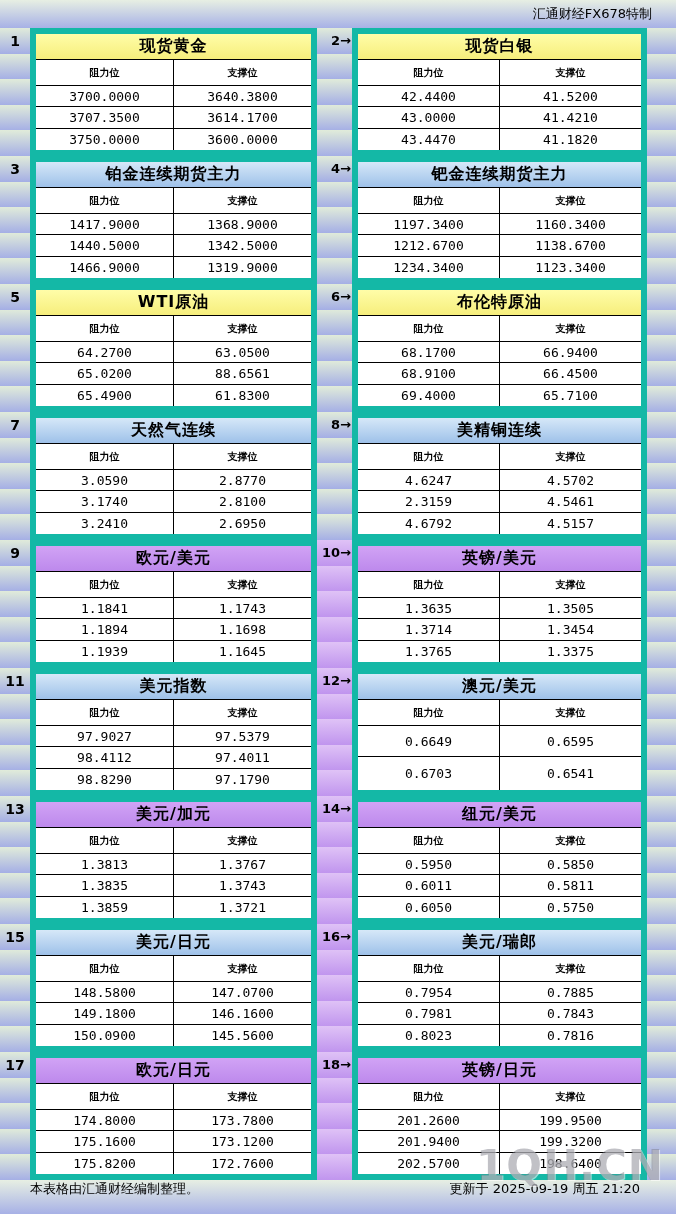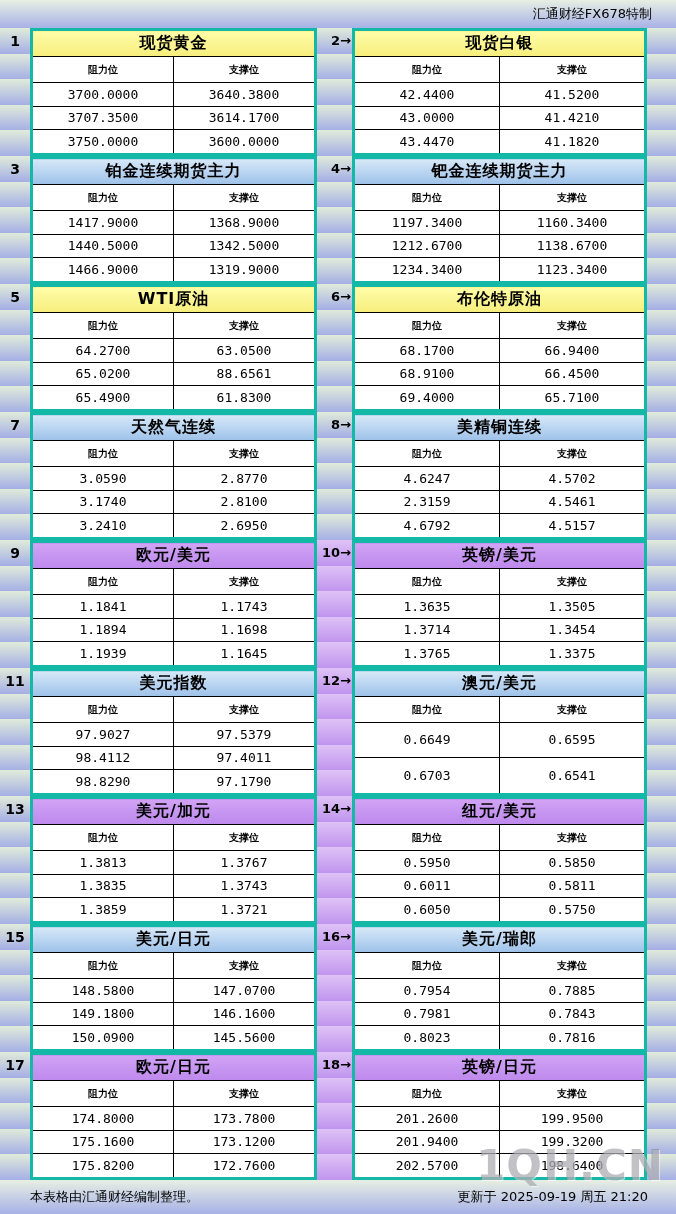--- a/index.html
+++ b/index.html
@@ -17,35 +17,35 @@
   
   .srow{display:grid;grid-template-columns:30px 287px 35px 295px 29px;height:128px;}
   .strip{background:repeating-linear-gradient(180deg,#e0ebda 0px,#a5afe5 25.6px);}
   .srow.fx .midcell{background:repeating-linear-gradient(180deg,#dfc2f6 0px,#c095ee 25.6px);}
   .numcell{display:flex;justify-content:center;}
   .numcell span{height:26px;line-height:26px;font-weight:bold;font-size:14px;}
   .midcell{display:flex;justify-content:flex-end;padding-right:1px;box-sizing:border-box;}
   .midcell span{height:26px;line-height:26px;font-weight:bold;font-size:13px;white-space:nowrap;}
   table.sec{
     width:100%;height:100%;border-collapse:collapse;table-layout:fixed;
-    background:#fff;border:3px solid #14b8a6;
+    background:#fff;border:6px solid #14b8a6;
   }
   .sec th,.sec td{border:1px solid #000;text-align:center;padding:0;overflow:hidden;}
   .sec .hdr{height:25px;font-size:16px;font-weight:bold;letter-spacing:1px;}
   .sec.y .hdr{background:linear-gradient(#fffda8,#f6ee7c);}
   .sec.b .hdr{background:linear-gradient(#d6e8f8,#9ec1e9);}
   .sec.p .hdr{background:linear-gradient(#d1a3f5,#bd89ec);}
   .lbl td{height:25px;font-weight:bold;font-size:10px;background:#fff;}
   .val td{font-family:"DejaVu Sans Mono",monospace;font-size:13px;background:#fff;}
   
   .footer{
     height:34px;box-sizing:border-box;
     background:linear-gradient(#e7efe3,#a7b1e6);
-    display:flex;align-items:center;justify-content:space-between;
-    padding:0 28px 0 30px;font-size:13px;
+    display:flex;justify-content:space-between;
+    padding:0 36px 0 30px;font-size:13px;
   }
   .watermark{
     position:absolute;right:12px;bottom:24px;z-index:5;
     font-size:42px;font-weight:bold;letter-spacing:1px;
     color:rgba(125,125,135,0.48);
     text-shadow:1px 1px 0 rgba(255,255,255,0.55);
     pointer-events:none;
   }
 </style>
 </head>

